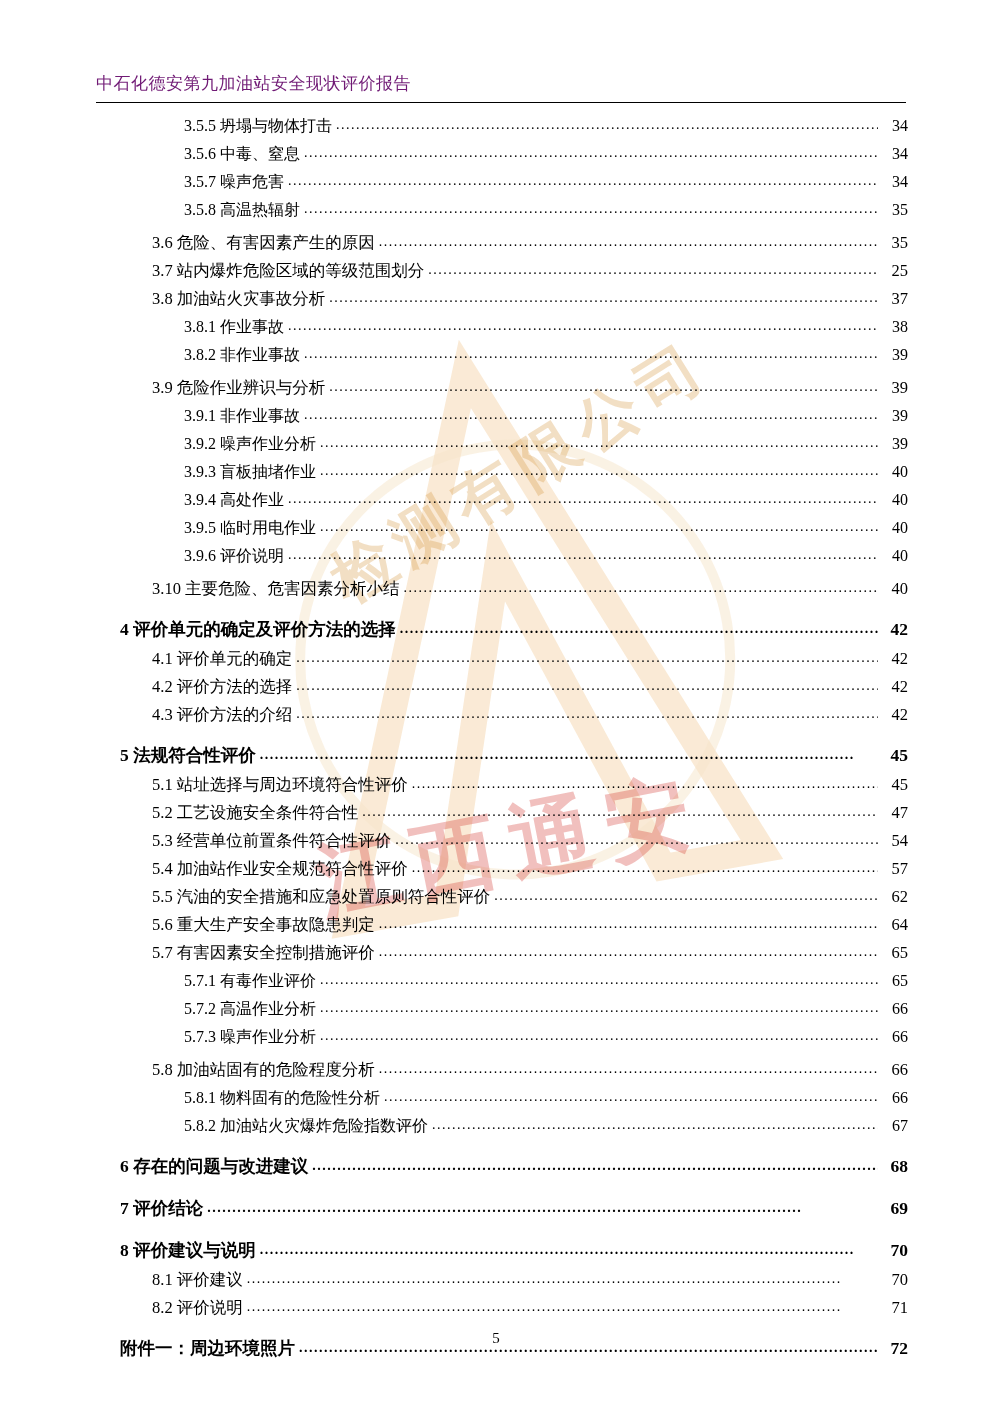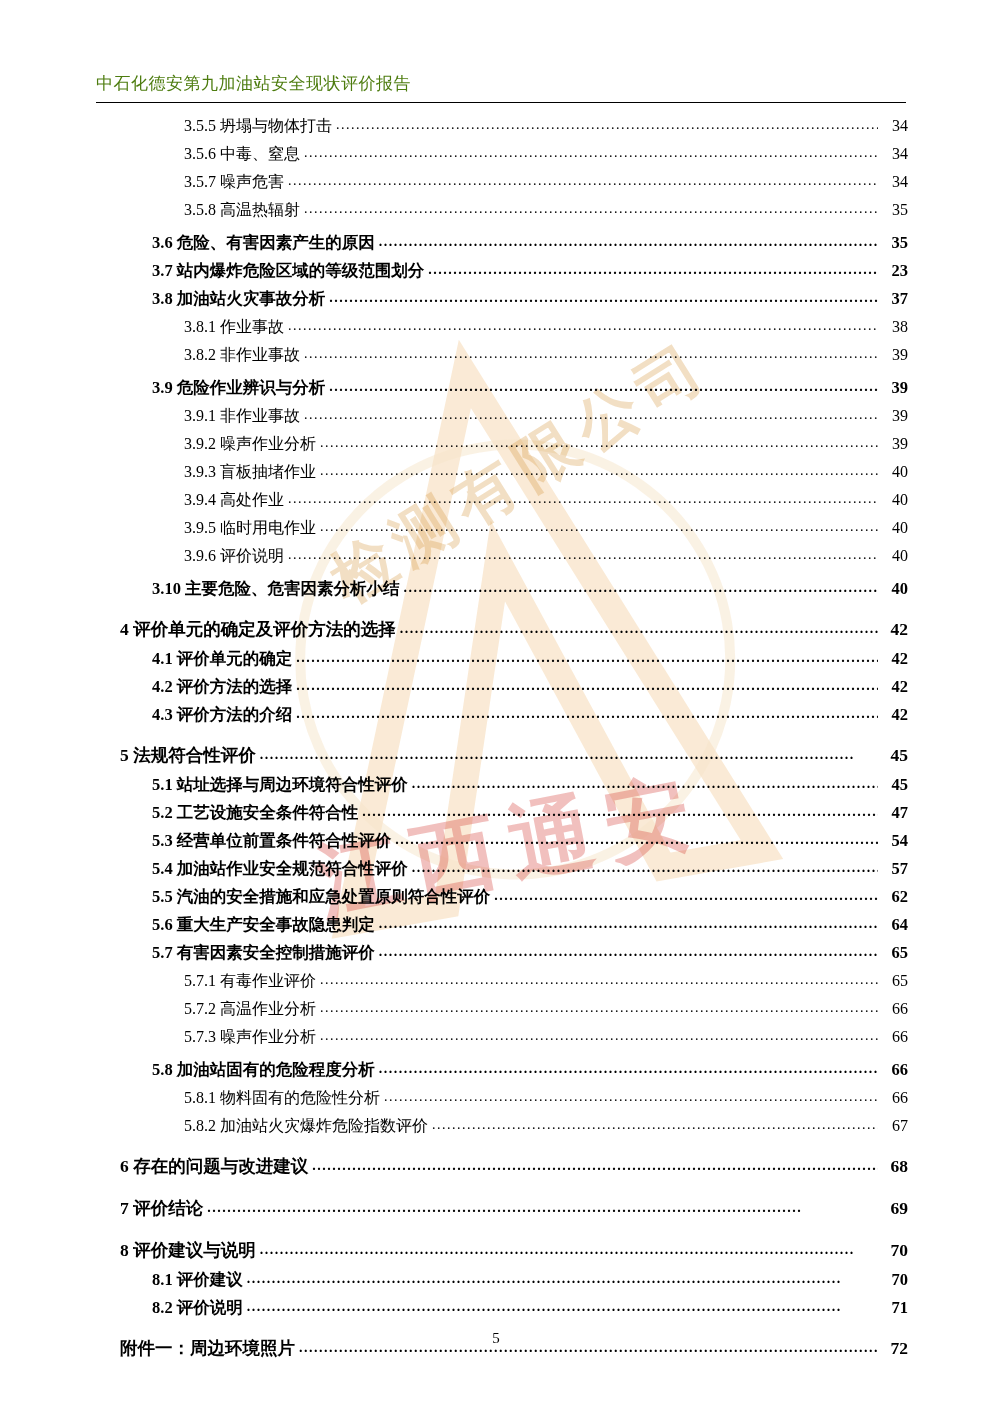--- a/index.html
+++ b/index.html
@@ -70,21 +70,21 @@
   
   .header {
     position: absolute;
     left: 96px;
     top: 72px;
     width: 810px;
     display: flex;
     justify-content: space-between;
     align-items: baseline;
     font-size: 17px;
-    color: #4d7c0f;
+    color: #701a75;
     z-index: 2;
   }
   .header-left {
     font-family: "DejaVu Serif", serif;
     letter-spacing: 0.5px;
   }
   .header-right {
     font-family: "DejaVu Serif", serif;
     font-weight: bold;
     letter-spacing: 0.5px;
@@ -132,21 +132,21 @@
   }
   .toc-row .page-no {
     flex: 0 0 auto;
     padding-left: 6px;
     text-align: right;
     min-width: 24px;
   }
 
   
   .lvl1 { font-weight: bold; font-size: 17.5px; height: 30px; }
-  .lvl2 { font-weight: bold; font-size: 16.5px; }
+  .lvl2 { font-weight: normal; font-size: 16.5px; }
   .lvl3 { font-weight: normal; font-size: 16px; }
 
   .ind0 { padding-left: 24px; }
   .ind1 { padding-left: 56px; }
   .ind2 { padding-left: 88px; }
 
   .gap-top-lg { margin-top: 12px; }
   .gap-top-sm { margin-top: 5px; }
 
   
@@ -203,21 +203,21 @@
         <span class="page-no">35</span>
       </div>
       <div class="toc-row lvl2 ind1 gap-top-sm">
         <span class="label">3.6 危险、有害因素产生的原因</span>
         <span class="dots">.......................................................................................................................</span>
         <span class="page-no">35</span>
       </div>
       <div class="toc-row lvl2 ind1">
         <span class="label">3.7 站内爆炸危险区域的等级范围划分</span>
         <span class="dots">.......................................................................................................................</span>
-        <span class="page-no">23</span>
+        <span class="page-no">25</span>
       </div>
       <div class="toc-row lvl2 ind1">
         <span class="label">3.8 加油站火灾事故分析</span>
         <span class="dots">.......................................................................................................................</span>
         <span class="page-no">37</span>
       </div>
       <div class="toc-row lvl3 ind2">
         <span class="label">3.8.1 作业事故</span>
         <span class="dots">.......................................................................................................................</span>
         <span class="page-no">38</span>

